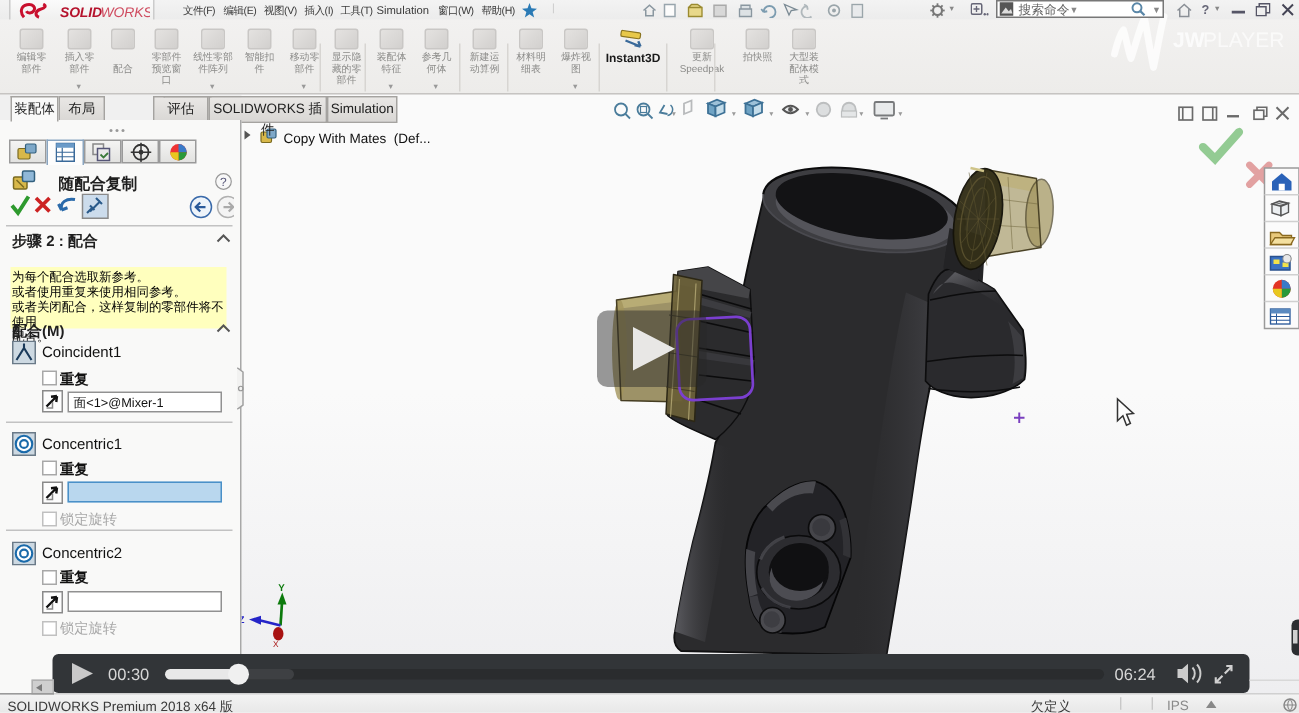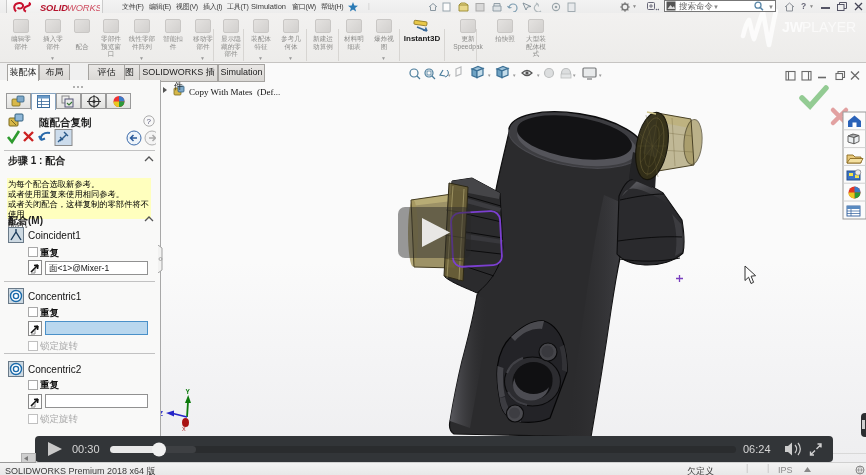--- a/index.html
+++ b/index.html
@@ -264,21 +264,21 @@
   <text x="182" y="431" font-size="5.5" fill="#a81212">X</text>
 </g>
 </svg>
 
 <div class="abs" style="left:163px;top:85px;z-index:3;font-size:9.5px;color:#111;">
   <span style="position:absolute;left:0px;top:2px;width:0;height:0;border-left:4px solid #555;border-top:3px solid transparent;border-bottom:3px solid transparent;"></span>
   <svg style="position:absolute;left:10px;top:0px;" width="13" height="12" viewBox="0 0 13 12">
       <rect x="1" y="3" width="7" height="7" rx="1" fill="#d8b84a" stroke="#7a6a20" stroke-width="0.8"></rect>
       <rect x="5" y="1" width="6" height="6" rx="1" fill="#7ea8c8" stroke="#33607e" stroke-width="0.8"></rect>
     </svg>
-  <span style="position:absolute;left:26px;top:1.5px;white-space:nowrap;font-size:9px;font-family:Liberation Serif, serif;">Copy With Mates&nbsp; (Def...</span>
+  <span style="position:absolute;left:26px;top:1.5px;white-space:nowrap;font-size:9px;">Copy With Mates&nbsp; (Def...</span>
 </div>
 
 <div class="abs" style="left:398px;top:207px;width:73px;height:51px;background:rgba(40,40,40,0.47);border-radius:7px;z-index:4;"></div>
 <svg class="abs" style="left:398px;top:207px;z-index:5;" width="73" height="51" viewBox="0 0 73 51">
     <polygon points="24,11 52,25.5 24,40" fill="#f3f3f3" opacity="0.92"></polygon>
   </svg>
 
 <div class="abs" id="menubar"></div>
 <div class="abs" id="logo"></div>
 <svg class="abs" style="left:12px;top:2px;" width="88" height="11" viewBox="0 0 88 11">
@@ -401,21 +401,21 @@
 
 <svg class="abs" id="watermark" viewBox="0 0 125 45">
   <path d="M8,30 C10,22 12,16 14,14 C16,20 17,28 19,33 C22,24 25,12 28,6 C30,16 32,30 34,39 C36,30 39,12 41,5" fill="none" stroke="#ffffff" stroke-width="4.6" stroke-linecap="round" stroke-linejoin="round" opacity="0.97"></path>
   <text x="47" y="25.5" font-size="14" font-weight="bold" fill="#ffffff">JW</text>
   <text x="67" y="25.5" font-size="14" fill="#ffffff" opacity="0.85">PLAYER</text>
 </svg>
 
 <div class="tab active" style="left:7px;width:32px;">装配体</div>
 <div class="tab" style="left:39px;width:31px;">布局</div>
 <div class="tab" style="left:70px;width:32px;margin-left:39px;">草图</div>
-<div class="tab" style="left:88px;width:37px;">评估</div>
+<div class="tab" style="left:102px;width:37px;">评估</div>
 <div class="tab" style="left:139px;width:79px;">SOLIDWORKS 插件</div>
 <div class="tab" style="left:218px;width:47px;">Simulation</div>
 
 <div class="abs" id="panel"></div>
 <div class="abs" style="z-index:4;left:0;top:80px;width:162px;height:383px;">
   <div style="position:absolute;left:0;top:0;width:161px;height:382px;background:#f9f9f8;border-right:1px solid #a8a8a8;"></div>
 
   <div style="position:absolute;left:73px;top:6px;width:2px;height:2px;background:#999;border-radius:50%;box-shadow:4px 0 #999, 8px 0 #999;"></div>
 
   <div style="position:absolute;left:6px;top:13px;width:126px;height:17px;">
@@ -470,21 +470,21 @@
     <path d="M18,3 L27,12 M27,3 L18,12" stroke="#cc2222" stroke-width="2.4"></path>
     <path d="M44,4 C38,3 34,6 35,11 M35,11 l-2,-4 m2,4 l4,-1.5" fill="none" stroke="#2a6aaa" stroke-width="2"></path>
     <rect x="49" y="0.5" width="17" height="16" fill="#ccdcec" stroke="#8a8a8a"></rect>
     <path d="M54,12 L61,5 M58,3 l4,4 m-8,1 l3,3 m-5,2 l3,-3" stroke="#2a5a8a" stroke-width="1.4" fill="none"></path>
     <circle cx="128" cy="9" r="7" fill="#eef4fa" stroke="#3a6aaa" stroke-width="1"></circle>
     <path d="M131,9 h-6 m2.5,-3 l-3,3 l3,3" stroke="#2a5a9a" stroke-width="1.5" fill="none"></path>
     <circle cx="146" cy="9" r="7" fill="#f4f4f4" stroke="#b0b0b0" stroke-width="1"></circle>
     <path d="M143,9 h6 m-2.5,-3 l3,3 l-3,3" stroke="#aaa" stroke-width="1.5" fill="none"></path>
   </svg>
   <div class="divider" style="top:70px;"></div>
-  <div class="sechdr" style="left:8px;top:74px;">步骤 1 : 配合</div>
+  <div class="sechdr" style="left:8px;top:74px;">步骤 2 : 配合</div>
   <svg style="position:absolute;left:144px;top:76px;" width="10" height="6" viewBox="0 0 10 6">
       <path d="M1,5 L5,1 L9,5" fill="none" stroke="#555" stroke-width="1.3"></path>
     </svg>
 
   <div style="position:absolute;left:7px;top:98px;width:144px;height:41px;background:#ffffbe;font-size:8.3px;line-height:10px;color:#000;padding:1px 0 0 1px;">为每个配合选取新参考。<br>或者使用重复来使用相同参考。<br>或者关闭配合，这样复制的零部件将不使用<br>配合。</div>
 
   <div class="sechdr" style="left:8px;top:134px;">配合(M)</div>
   <svg style="position:absolute;left:144px;top:136px;" width="10" height="6" viewBox="0 0 10 6">
       <path d="M1,5 L5,1 L9,5" fill="none" stroke="#555" stroke-width="1.3"></path>
     </svg>

